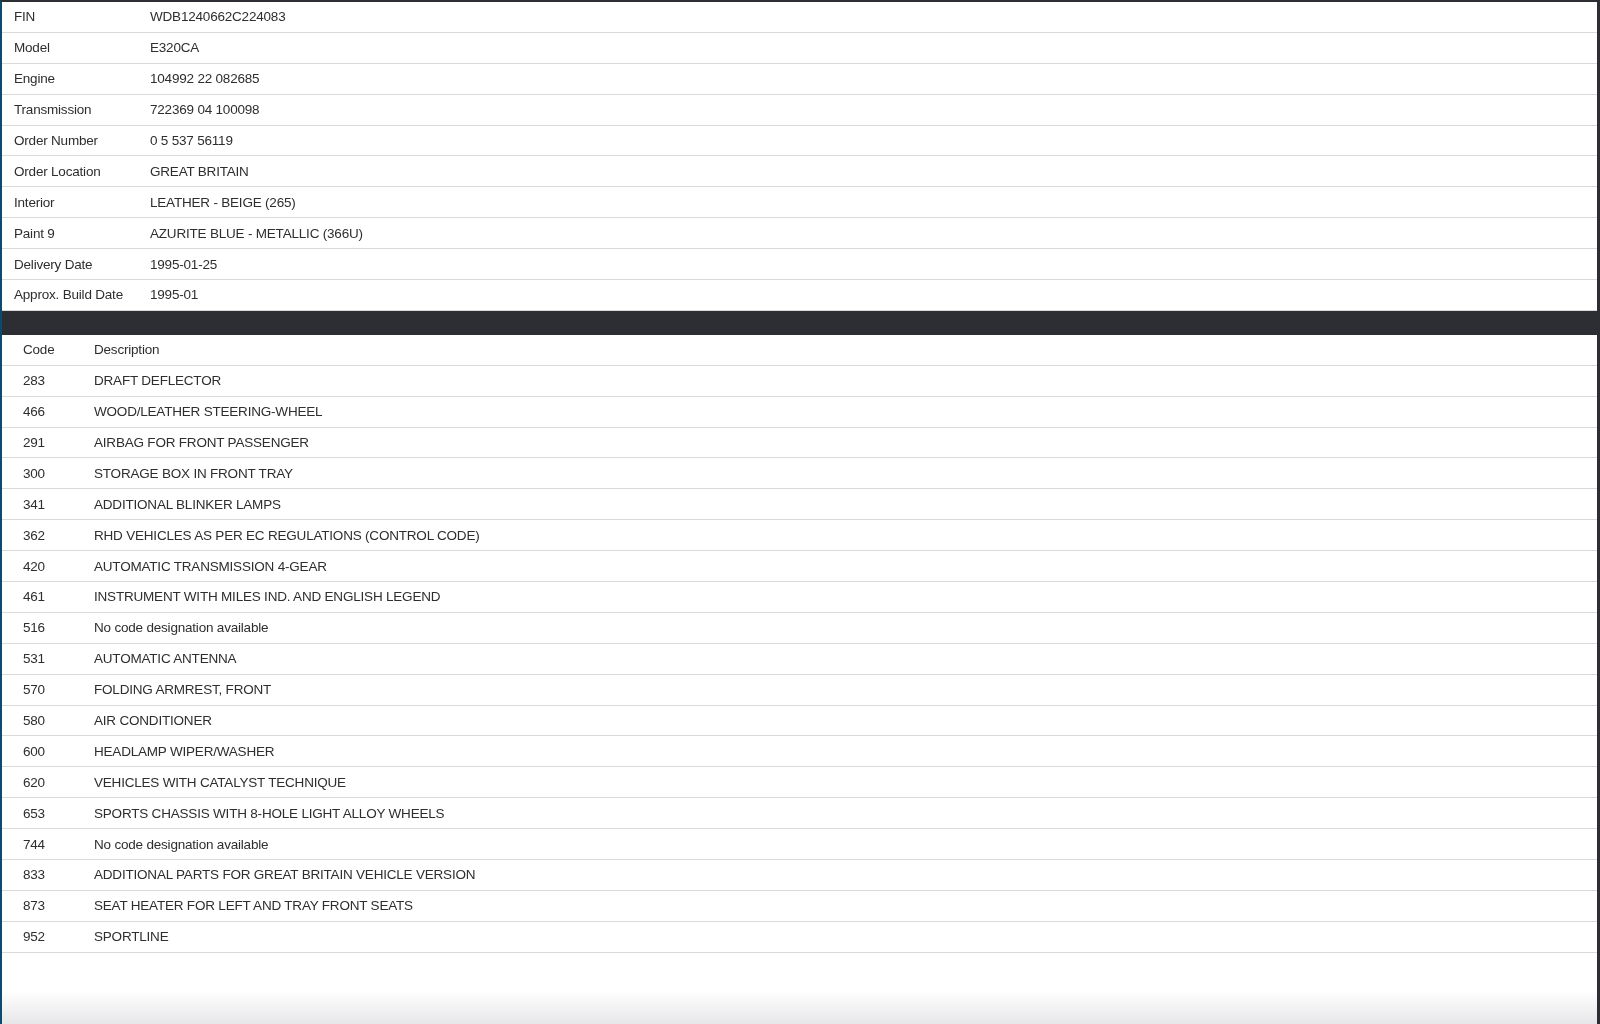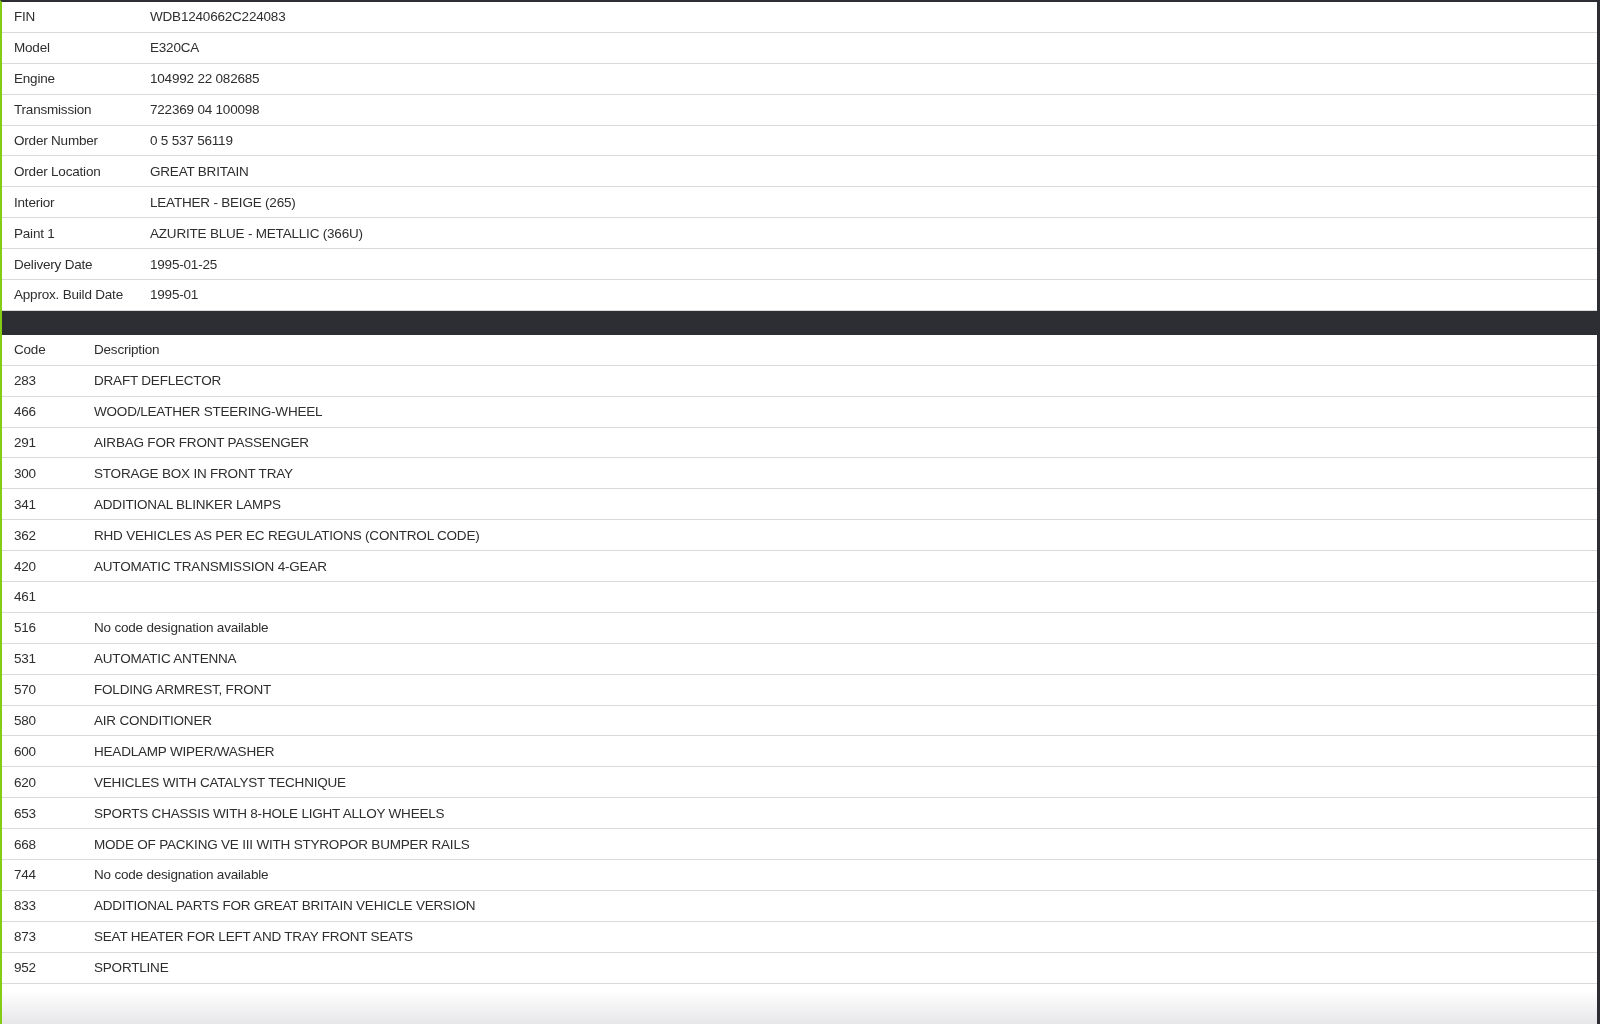--- a/index.html
+++ b/index.html
@@ -12,21 +12,21 @@
     font-family: "Liberation Sans", sans-serif;
     font-size: 13.5px;
     letter-spacing: -0.2px;
     color: #2e2e2e;
   }
   .page {
     position: relative;
     width: 1600px; height: 1024px;
     background: #ffffff;
     border-top: 2px solid #2c2e34;
-    border-left: 2px solid #84cc16;
+    border-left: 2px solid #0c4a6e;
     border-right: 3px solid #2c2e34;
     overflow: hidden;
   }
   .row {
     display: flex;
     align-items: center;
     height: 30.9px;
     border-bottom: 1px solid #d9d9d9;
     background: #ffffff;
   }
@@ -43,21 +43,21 @@
   }
   
   .section-divider {
     height: 24px;
     background: #2c2e34;
   }
   
   .options-row .code-cell, .header-row .code-cell {
     flex: 0 0 72px;
     width: 72px;
-    padding-left: 12px;
+    padding-left: 21px;
     white-space: nowrap;
   }
   .options-row .desc-cell, .header-row .desc-cell {
     flex: 1 1 auto;
     white-space: nowrap;
     margin-left: 20px;
   }
   
   .bottom-fade {
     position: absolute;
@@ -96,21 +96,21 @@
         </div>
         <div class="row info-row">
           <div class="label-cell">Order Location</div>
           <div class="value-cell">GREAT BRITAIN</div>
         </div>
         <div class="row info-row">
           <div class="label-cell">Interior</div>
           <div class="value-cell">LEATHER - BEIGE (265)</div>
         </div>
         <div class="row info-row">
-          <div class="label-cell">Paint 1</div>
+          <div class="label-cell">Paint 9</div>
           <div class="value-cell">AZURITE BLUE - METALLIC (366U)</div>
         </div>
         <div class="row info-row">
           <div class="label-cell">Delivery Date</div>
           <div class="value-cell">1995-01-25</div>
         </div>
         <div class="row info-row">
           <div class="label-cell">Approx. Build Date</div>
           <div class="value-cell">1995-01</div>
         </div>
@@ -148,20 +148,21 @@
         <div class="row options-row">
           <div class="code-cell">362</div>
           <div class="desc-cell">RHD VEHICLES AS PER EC REGULATIONS (CONTROL CODE)</div>
         </div>
         <div class="row options-row">
           <div class="code-cell">420</div>
           <div class="desc-cell">AUTOMATIC TRANSMISSION 4-GEAR</div>
         </div>
         <div class="row options-row">
           <div class="code-cell">461</div>
+          <div class="desc-cell">INSTRUMENT WITH MILES IND. AND ENGLISH LEGEND</div>
         </div>
         <div class="row options-row">
           <div class="code-cell">516</div>
           <div class="desc-cell">No code designation available</div>
         </div>
         <div class="row options-row">
           <div class="code-cell">531</div>
           <div class="desc-cell">AUTOMATIC ANTENNA</div>
         </div>
         <div class="row options-row">
@@ -178,24 +179,20 @@
         </div>
         <div class="row options-row">
           <div class="code-cell">620</div>
           <div class="desc-cell">VEHICLES WITH CATALYST TECHNIQUE</div>
         </div>
         <div class="row options-row">
           <div class="code-cell">653</div>
           <div class="desc-cell">SPORTS CHASSIS WITH 8-HOLE LIGHT ALLOY WHEELS</div>
         </div>
         <div class="row options-row">
-          <div class="code-cell">668</div>
-          <div class="desc-cell">MODE OF PACKING VE III WITH STYROPOR BUMPER RAILS</div>
-        </div>
-        <div class="row options-row">
           <div class="code-cell">744</div>
           <div class="desc-cell">No code designation available</div>
         </div>
         <div class="row options-row">
           <div class="code-cell">833</div>
           <div class="desc-cell">ADDITIONAL PARTS FOR GREAT BRITAIN VEHICLE VERSION</div>
         </div>
         <div class="row options-row">
           <div class="code-cell">873</div>
           <div class="desc-cell">SEAT HEATER FOR LEFT AND TRAY FRONT SEATS</div>

